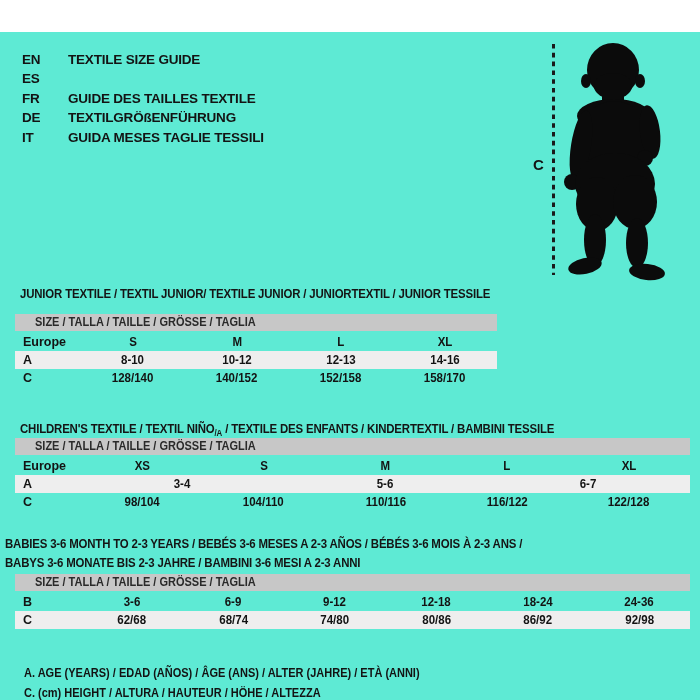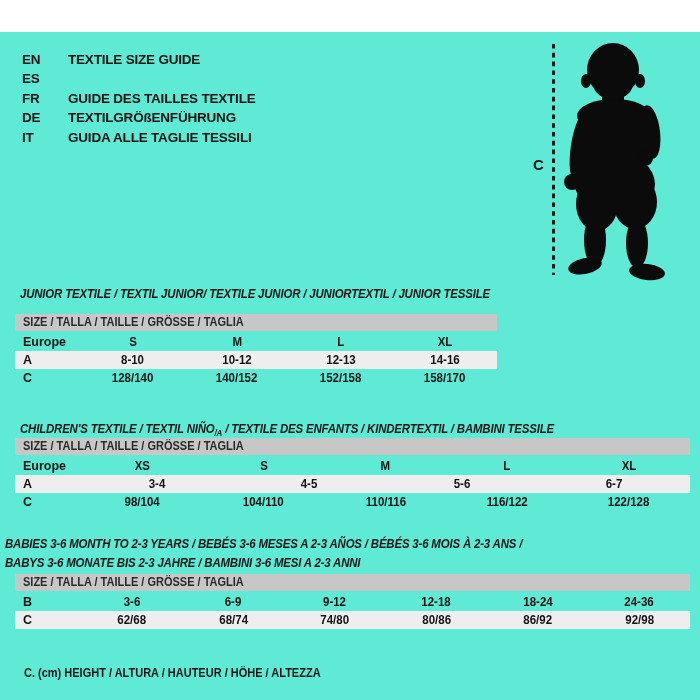--- a/index.html
+++ b/index.html
@@ -14,26 +14,26 @@
 
   
   #langs{top:18px;left:22px;font-size:13.5px;font-weight:bold;letter-spacing:-0.2px;}
   .lang-row{display:flex;line-height:19.4px;}
   .lang-code{flex:0 0 46px;}
 
   
   #fig-label{left:533px;top:124px;font-size:15px;font-weight:bold;}
 
   
-  .sec-title{font-size:13px;font-weight:bold;letter-spacing:-0.2px;color:#151515;font-style:italic;}
+  .sec-title{font-size:13px;font-weight:bold;letter-spacing:-0.2px;color:#151515;}
   .sub-a{font-size:9px;vertical-align:-3px;}
 
   
   .table{position:absolute;left:15px;}
-  .thead{height:17px;line-height:17px;background:#c7c7c7;padding-left:8px;
+  .thead{height:17px;line-height:17px;background:#c7c7c7;padding-left:20px;
          font-size:12.5px;font-weight:bold;color:#2a2a2a;}
   .rows{margin-top:2px;}
   .trow{display:flex;height:18px;line-height:18px;font-size:12.5px;font-weight:bold;}
   .trow.shaded{background:#eeeeee;}
   .tlabel{flex:0 0 66px;padding-left:8px;box-sizing:border-box;}
   .tcell{flex:1 1 0;text-align:center;}
 
   
   #footnotes{left:24px;top:632px;font-size:12.5px;font-weight:bold;}
   .fn-line{line-height:19.5px;}
@@ -54,21 +54,21 @@
     <div class="lang-row">
       <span class="lang-code">FR</span>
       <span class="lang-title nw">GUIDE DES TAILLES TEXTILE</span>
     </div>
     <div class="lang-row">
       <span class="lang-code">DE</span>
       <span class="lang-title nw">TEXTILGRÖßENFÜHRUNG</span>
     </div>
     <div class="lang-row">
       <span class="lang-code">IT</span>
-      <span class="lang-title nw">GUIDA ALLE TAGLIE TESSILI</span>
+      <span class="lang-title nw">GUIDA MESES TAGLIE TESSILI</span>
     </div>
   </div>
 
   <span id="fig-label" class="abs">C</span>
   <svg class="abs" style="left:530px;top:0;" width="170" height="250" viewBox="0 0 170 250">
     <line x1="23.5" y1="12" x2="23.5" y2="243" stroke="#1a1a1a" stroke-width="3" stroke-dasharray="4.6 4.2"></line>
     <g fill="#0b0b0b" transform="translate(26,4)">
       <ellipse cx="57" cy="34" rx="26" ry="27"></ellipse>
       <ellipse cx="30" cy="45" rx="5" ry="7"></ellipse>
       <ellipse cx="84" cy="45" rx="5" ry="7"></ellipse>
@@ -134,21 +134,20 @@
         <span class="tlabel">Europe</span>
         <span class="tcell"><span class="ccond">XS</span></span>
         <span class="tcell"><span class="ccond">S</span></span>
         <span class="tcell"><span class="ccond">M</span></span>
         <span class="tcell"><span class="ccond">L</span></span>
         <span class="tcell"><span class="ccond">XL</span></span>
       </div>
       <div class="trow shaded">
         <span class="tlabel">A</span>
         <span class="tcell"><span class="ccond">3-4</span></span>
-        <span class="tcell"><span class="ccond">4-5</span></span>
         <span class="tcell"><span class="ccond">5-6</span></span>
         <span class="tcell"><span class="ccond">6-7</span></span>
       </div>
       <div class="trow">
         <span class="tlabel">C</span>
         <span class="tcell"><span class="ccond">98/104</span></span>
         <span class="tcell"><span class="ccond">104/110</span></span>
         <span class="tcell"><span class="ccond">110/116</span></span>
         <span class="tcell"><span class="ccond">116/122</span></span>
         <span class="tcell"><span class="ccond">122/128</span></span>
@@ -181,17 +180,20 @@
         <span class="tcell"><span class="ccond">74/80</span></span>
         <span class="tcell"><span class="ccond">80/86</span></span>
         <span class="tcell"><span class="ccond">86/92</span></span>
         <span class="tcell"><span class="ccond">92/98</span></span>
       </div>
     </div>
   </div>
 
   <div id="footnotes" class="abs">
     <div class="fn-line">
+      <span class="cond">A. AGE (YEARS) / EDAD (AÑOS) / ÂGE (ANS) / ALTER (JAHRE) / ETÀ (ANNI)</span>
+    </div>
+    <div class="fn-line">
       <span class="cond">C. (cm) HEIGHT / ALTURA / HAUTEUR / HÖHE / ALTEZZA</span>
     </div>
   </div>
 
 </div>
 
 </body></html>

